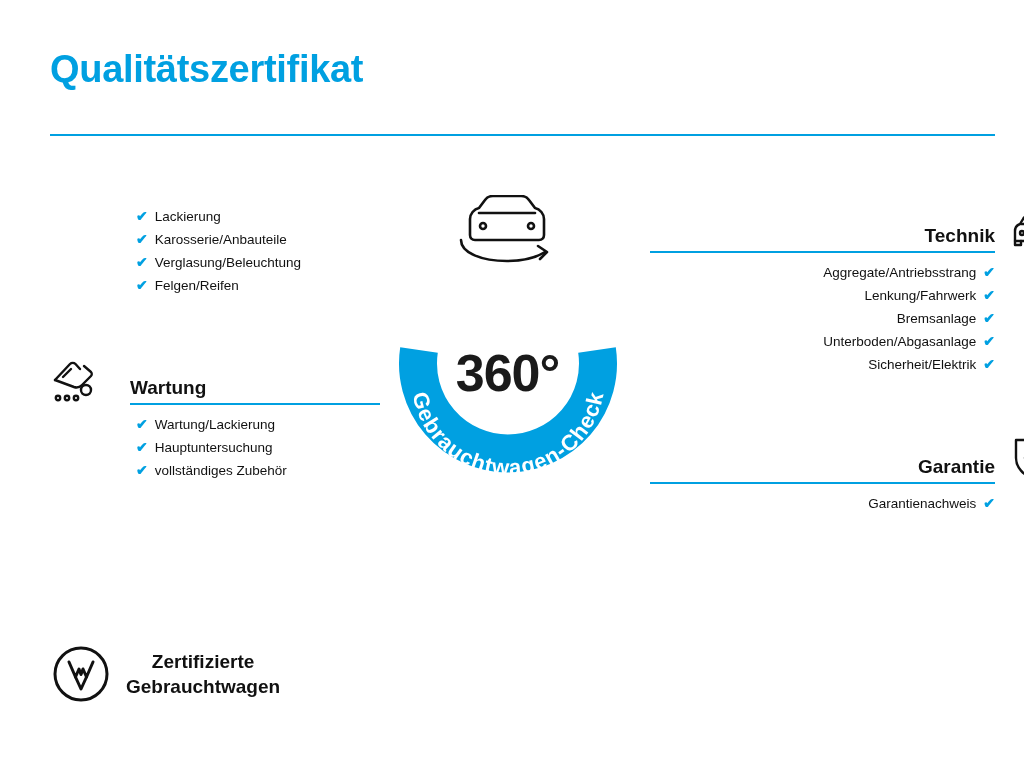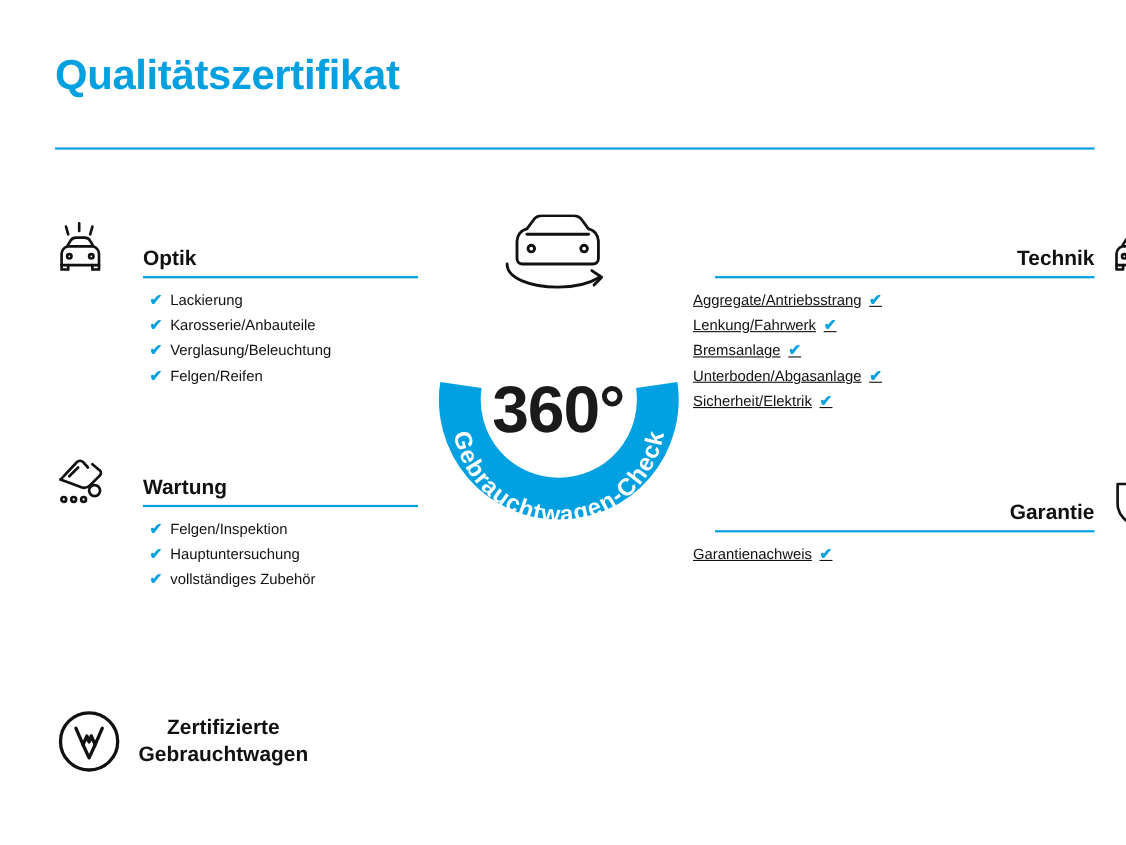--- a/index.html
+++ b/index.html
@@ -99,21 +99,21 @@
     margin: 0 0 0 0;
     padding: 0;
     font-size: 13.5px;
     color: #111;
   }
   ul.items li {
     line-height: 23px;
     white-space: nowrap;
   }
   .left ul.items li { padding-left: 86px; text-align: left; }
-  .right ul.items { text-align: left; text-decoration: underline; }
+  .right ul.items { text-align: right; }
 
   .check {
     color: #00a0e1;
     font-weight: bold;
     font-size: 14px;
   }
   .left .check { margin-right: 7px; }
   .right .check { margin-left: 7px; }
 
   
@@ -133,21 +133,21 @@
   }
   .deg {
     position: absolute;
     left: 0;
     top: 0;
     width: 265px;
     height: 245px;
     display: flex;
     align-items: center;
     justify-content: center;
-    font-size: 60px;
+    font-size: 52px;
     font-weight: bold;
     color: #1a1a1a;
     letter-spacing: -1px;
   }
   .car-top {
     position: absolute;
     left: 62px;
     top: 0px;
     width: 140px;
     height: 80px;
@@ -176,37 +176,20 @@
 <body>
 
 <div class="page">
 
   <div class="title">Qualitätszertifikat</div>
   <div class="title-rule"></div>
 
   <div class="col-left">
 
     <div class="block left">
-      <div class="block-head">
-        <div class="icon-slot">
-          <svg viewBox="0 0 64 56" width="64" height="56">
-            <g fill="none" stroke="#111" stroke-width="2.4" stroke-linecap="round">
-              <path d="M12 12 L10 5 M22 9 L22 2 M32 12 L34 5"></path>
-              <path d="M6 40 L6 30 C6 27 8 24 11 23 L14 18 C15 16 17 15 19 15 L27 15 C29 15 31 16 32 18 L35 23 C38 24 40 27 40 30 L40 40 Z"></path>
-              <path d="M12 23 L34 23"></path>
-              <path d="M6 40 L6 44 L12 44 L12 40"></path>
-              <path d="M34 40 L34 44 L40 44 L40 40"></path>
-              <circle cx="13" cy="32" r="2"></circle>
-              <circle cx="33" cy="32" r="2"></circle>
-            </g>
-          </svg>
-        </div>
-        <div class="block-title">Optik</div>
-        <div class="head-rule"></div>
-      </div>
       <ul class="items">
         <li><span class="check">✔</span><span>Lackierung</span></li>
         <li><span class="check">✔</span><span>Karosserie/Anbauteile</span></li>
         <li><span class="check">✔</span><span>Verglasung/Beleuchtung</span></li>
         <li><span class="check">✔</span><span>Felgen/Reifen</span></li>
       </ul>
     </div>
 
     <div class="block left">
       <div class="block-head">
@@ -220,21 +203,21 @@
               <circle cx="8" cy="45" r="2.2"></circle>
               <circle cx="17" cy="45" r="2.2"></circle>
               <circle cx="26" cy="45" r="2.2"></circle>
             </g>
           </svg>
         </div>
         <div class="block-title">Wartung</div>
         <div class="head-rule"></div>
       </div>
       <ul class="items">
-        <li><span class="check">✔</span><span>Felgen/Inspektion</span></li>
+        <li><span class="check">✔</span><span>Wartung/Lackierung</span></li>
         <li><span class="check">✔</span><span>Hauptuntersuchung</span></li>
         <li><span class="check">✔</span><span>vollständiges Zubehör</span></li>
       </ul>
     </div>
 
   </div>
 
   <div class="col-right">
 
     <div class="block right">

